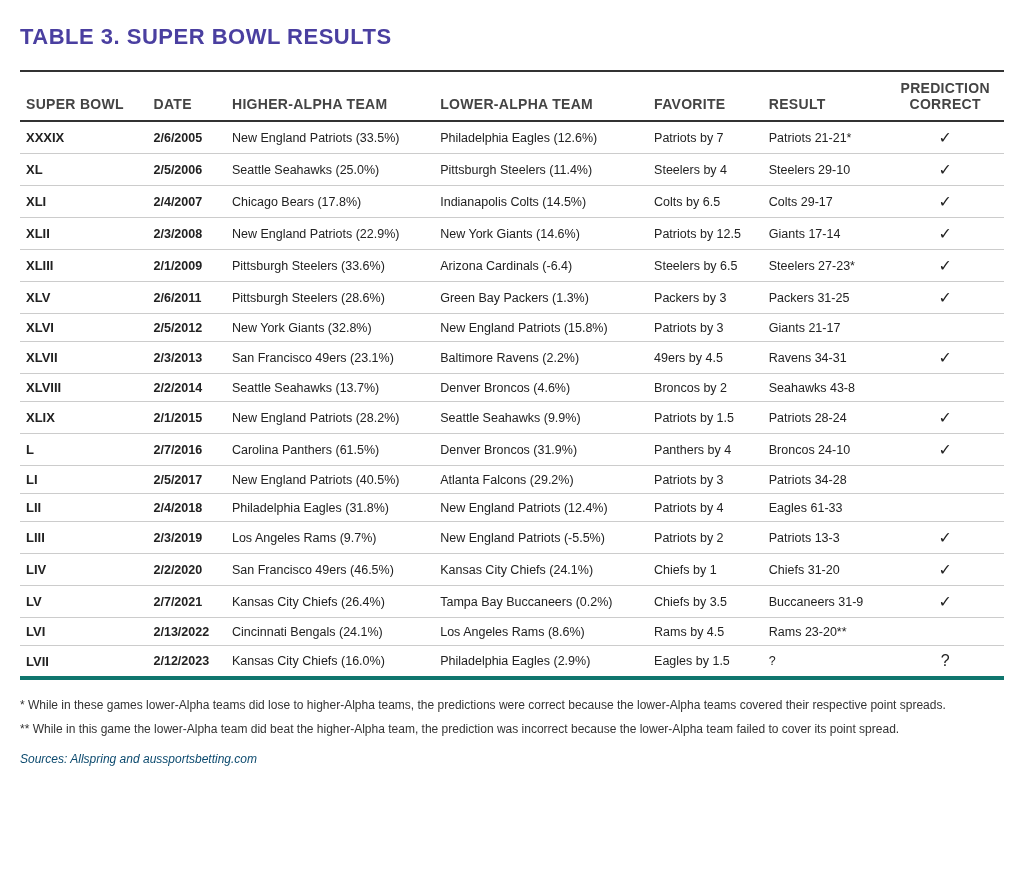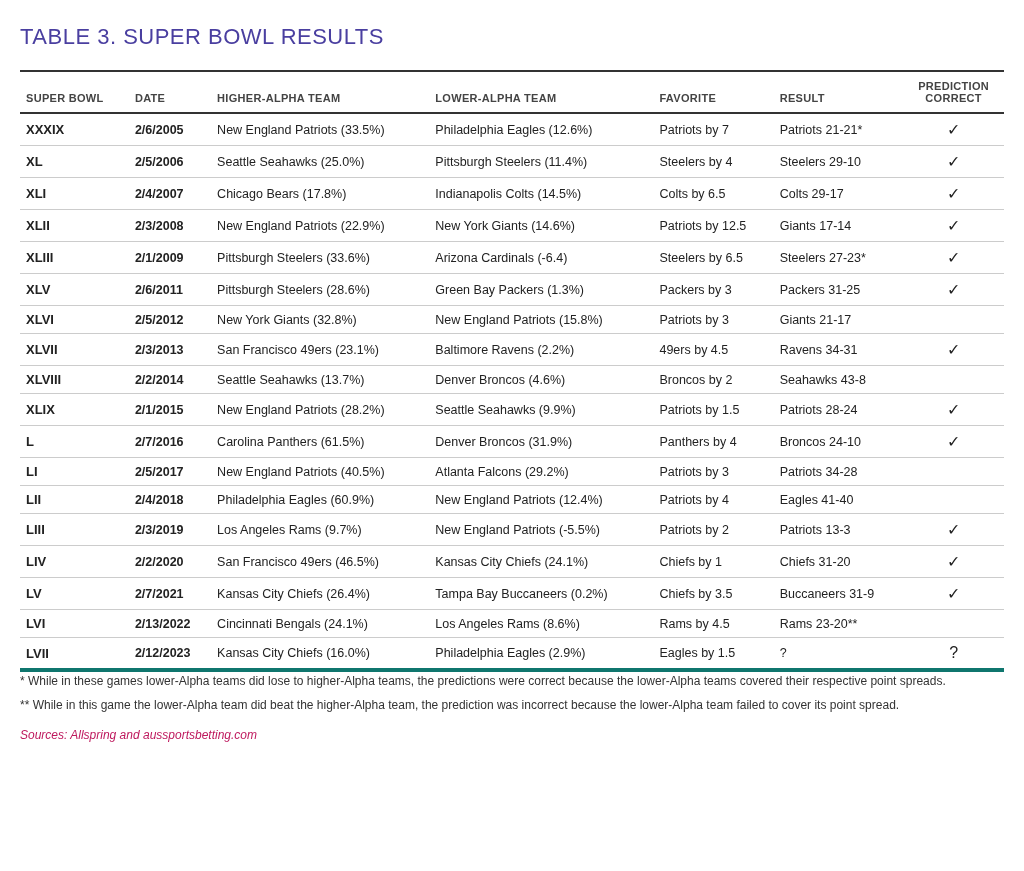--- a/index.html
+++ b/index.html
@@ -7,35 +7,35 @@
       background: #fff;
       font-family: Arial, Helvetica, sans-serif;
       font-size: 13px;
       color: #222;
       padding: 24px 20px;
       width: 1024px;
       min-height: 871px;
     }
     h1 {
       font-size: 22px;
-      font-weight: 400;
+      font-weight: 700;
       color: #4a3fa0;
       letter-spacing: 0.5px;
       margin-bottom: 20px;
     }
     table {
       width: 100%;
       border-collapse: collapse;
     }
     thead tr {
       border-top: 2px solid #333;
       border-bottom: 2px solid #333;
     }
     thead th {
-      font-size: 11px;
+      font-size: 14px;
       font-weight: 700;
       text-transform: uppercase;
       letter-spacing: 0.3px;
       color: #444;
       padding: 8px 6px;
       text-align: left;
       vertical-align: bottom;
     }
     thead th.center { text-align: center; }
     tbody tr {
@@ -50,29 +50,30 @@
       font-weight: 700;
       font-size: 13px;
     }
     tbody td.date {
       font-weight: 700;
       white-space: nowrap;
     }
     tbody td.center { text-align: center; }
     .check { font-size: 16px; color: #222; }
     .footnote-section {
+      margin-top: 16px;
       font-size: 12px;
       color: #333;
       line-height: 1.5;
     }
     .footnote-section p { margin-bottom: 6px; }
     .sources {
       margin-top: 14px;
       font-size: 12px;
-      color: #be185d;
+      color: #0c4a6e;
       font-style: italic;
     }
     tbody tr:last-child { border-bottom: 4px solid #0f766e; }
   </style>
 </head>
 <body>
 
 <h1>TABLE 3. SUPER BOWL RESULTS</h1>
 
 <table>
@@ -192,24 +193,24 @@
         <td class="date">2/5/2017</td>
         <td>New England Patriots (40.5%)</td>
         <td>Atlanta Falcons (29.2%)</td>
         <td>Patriots by 3</td>
         <td>Patriots 34-28</td>
         <td class="center check"></td>
       </tr>
       <tr>
         <td class="super-bowl">LII</td>
         <td class="date">2/4/2018</td>
-        <td>Philadelphia Eagles (60.9%)</td>
+        <td>Philadelphia Eagles (31.8%)</td>
         <td>New England Patriots (12.4%)</td>
         <td>Patriots by 4</td>
-        <td>Eagles 41-40</td>
+        <td>Eagles 61-33</td>
         <td class="center check"></td>
       </tr>
       <tr>
         <td class="super-bowl">LIII</td>
         <td class="date">2/3/2019</td>
         <td>Los Angeles Rams (9.7%)</td>
         <td>New England Patriots (-5.5%)</td>
         <td>Patriots by 2</td>
         <td>Patriots 13-3</td>
         <td class="center check">✓</td>

